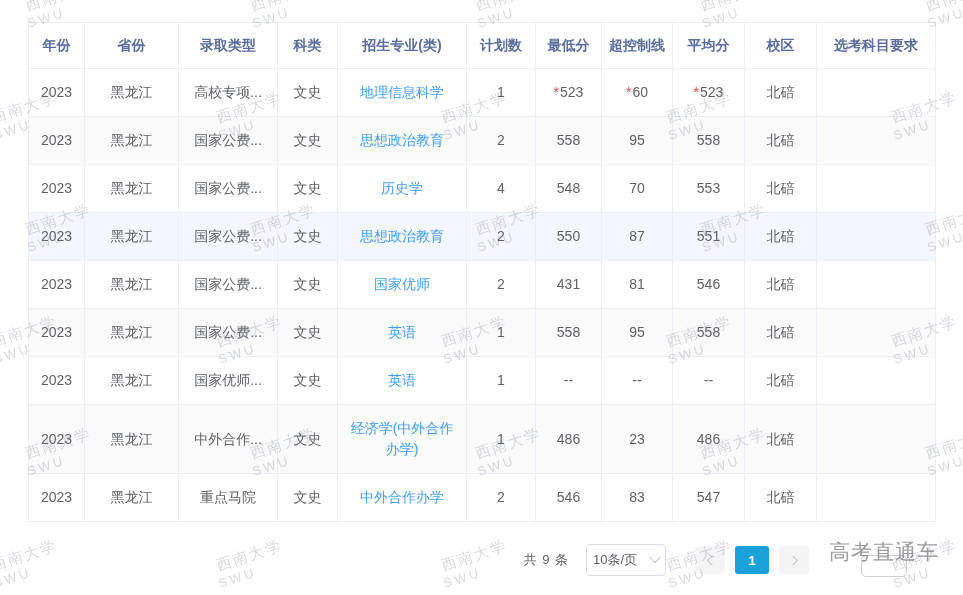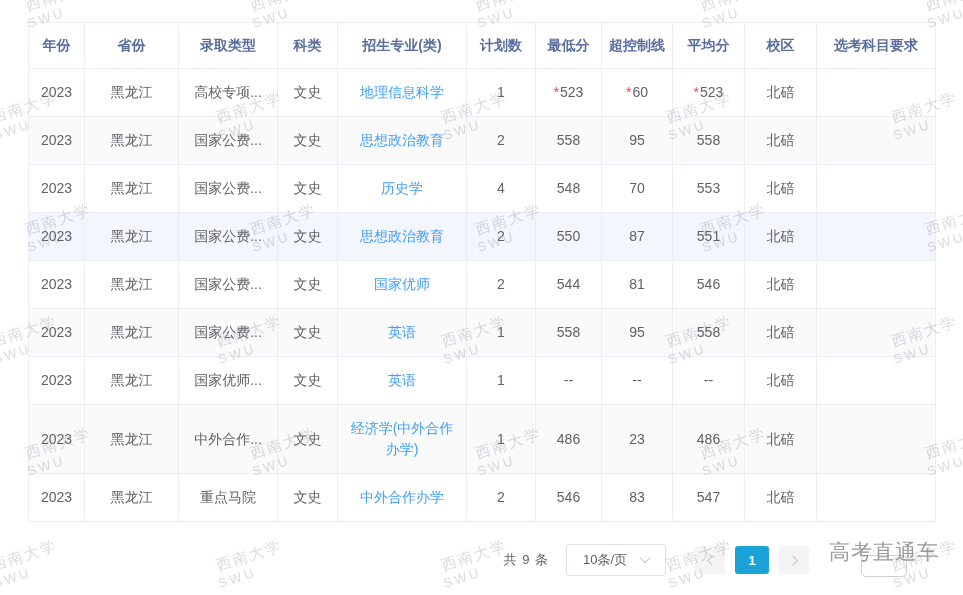--- a/index.html
+++ b/index.html
@@ -45,21 +45,21 @@
     top: 544px; left: 28px;
     width: 786px; height: 32px;
     display: flex;
     justify-content: flex-end;
     align-items: center;
     font-size: 13px;
     color: #606266;
   }
   .total-count { margin-right: 17px; letter-spacing: 1px; }
   .size-select {
-    width: 100px; height: 32px;
+    width: 80px; height: 32px;
     border: 1px solid #dcdfe6;
     border-radius: 4px;
     display: flex; align-items: center; justify-content: center;
     cursor: pointer;
     margin-right: 24px;
     background: #fff;
   }
   .chev {
     width: 8px; height: 8px;
     border-right: 1.4px solid #c0c4cc;
@@ -207,21 +207,21 @@
           <td>北碚</td>
           <td></td>
         </tr>
         <tr>
           <td>2023</td>
           <td>黑龙江</td>
           <td>国家公费...</td>
           <td>文史</td>
           <td><span class="link">国家优师</span></td>
           <td>2</td>
-          <td>544</td>
+          <td>431</td>
           <td>81</td>
           <td>546</td>
           <td>北碚</td>
           <td></td>
         </tr>
         <tr class="stripe">
           <td>2023</td>
           <td>黑龙江</td>
           <td>国家公费...</td>
           <td>文史</td>

